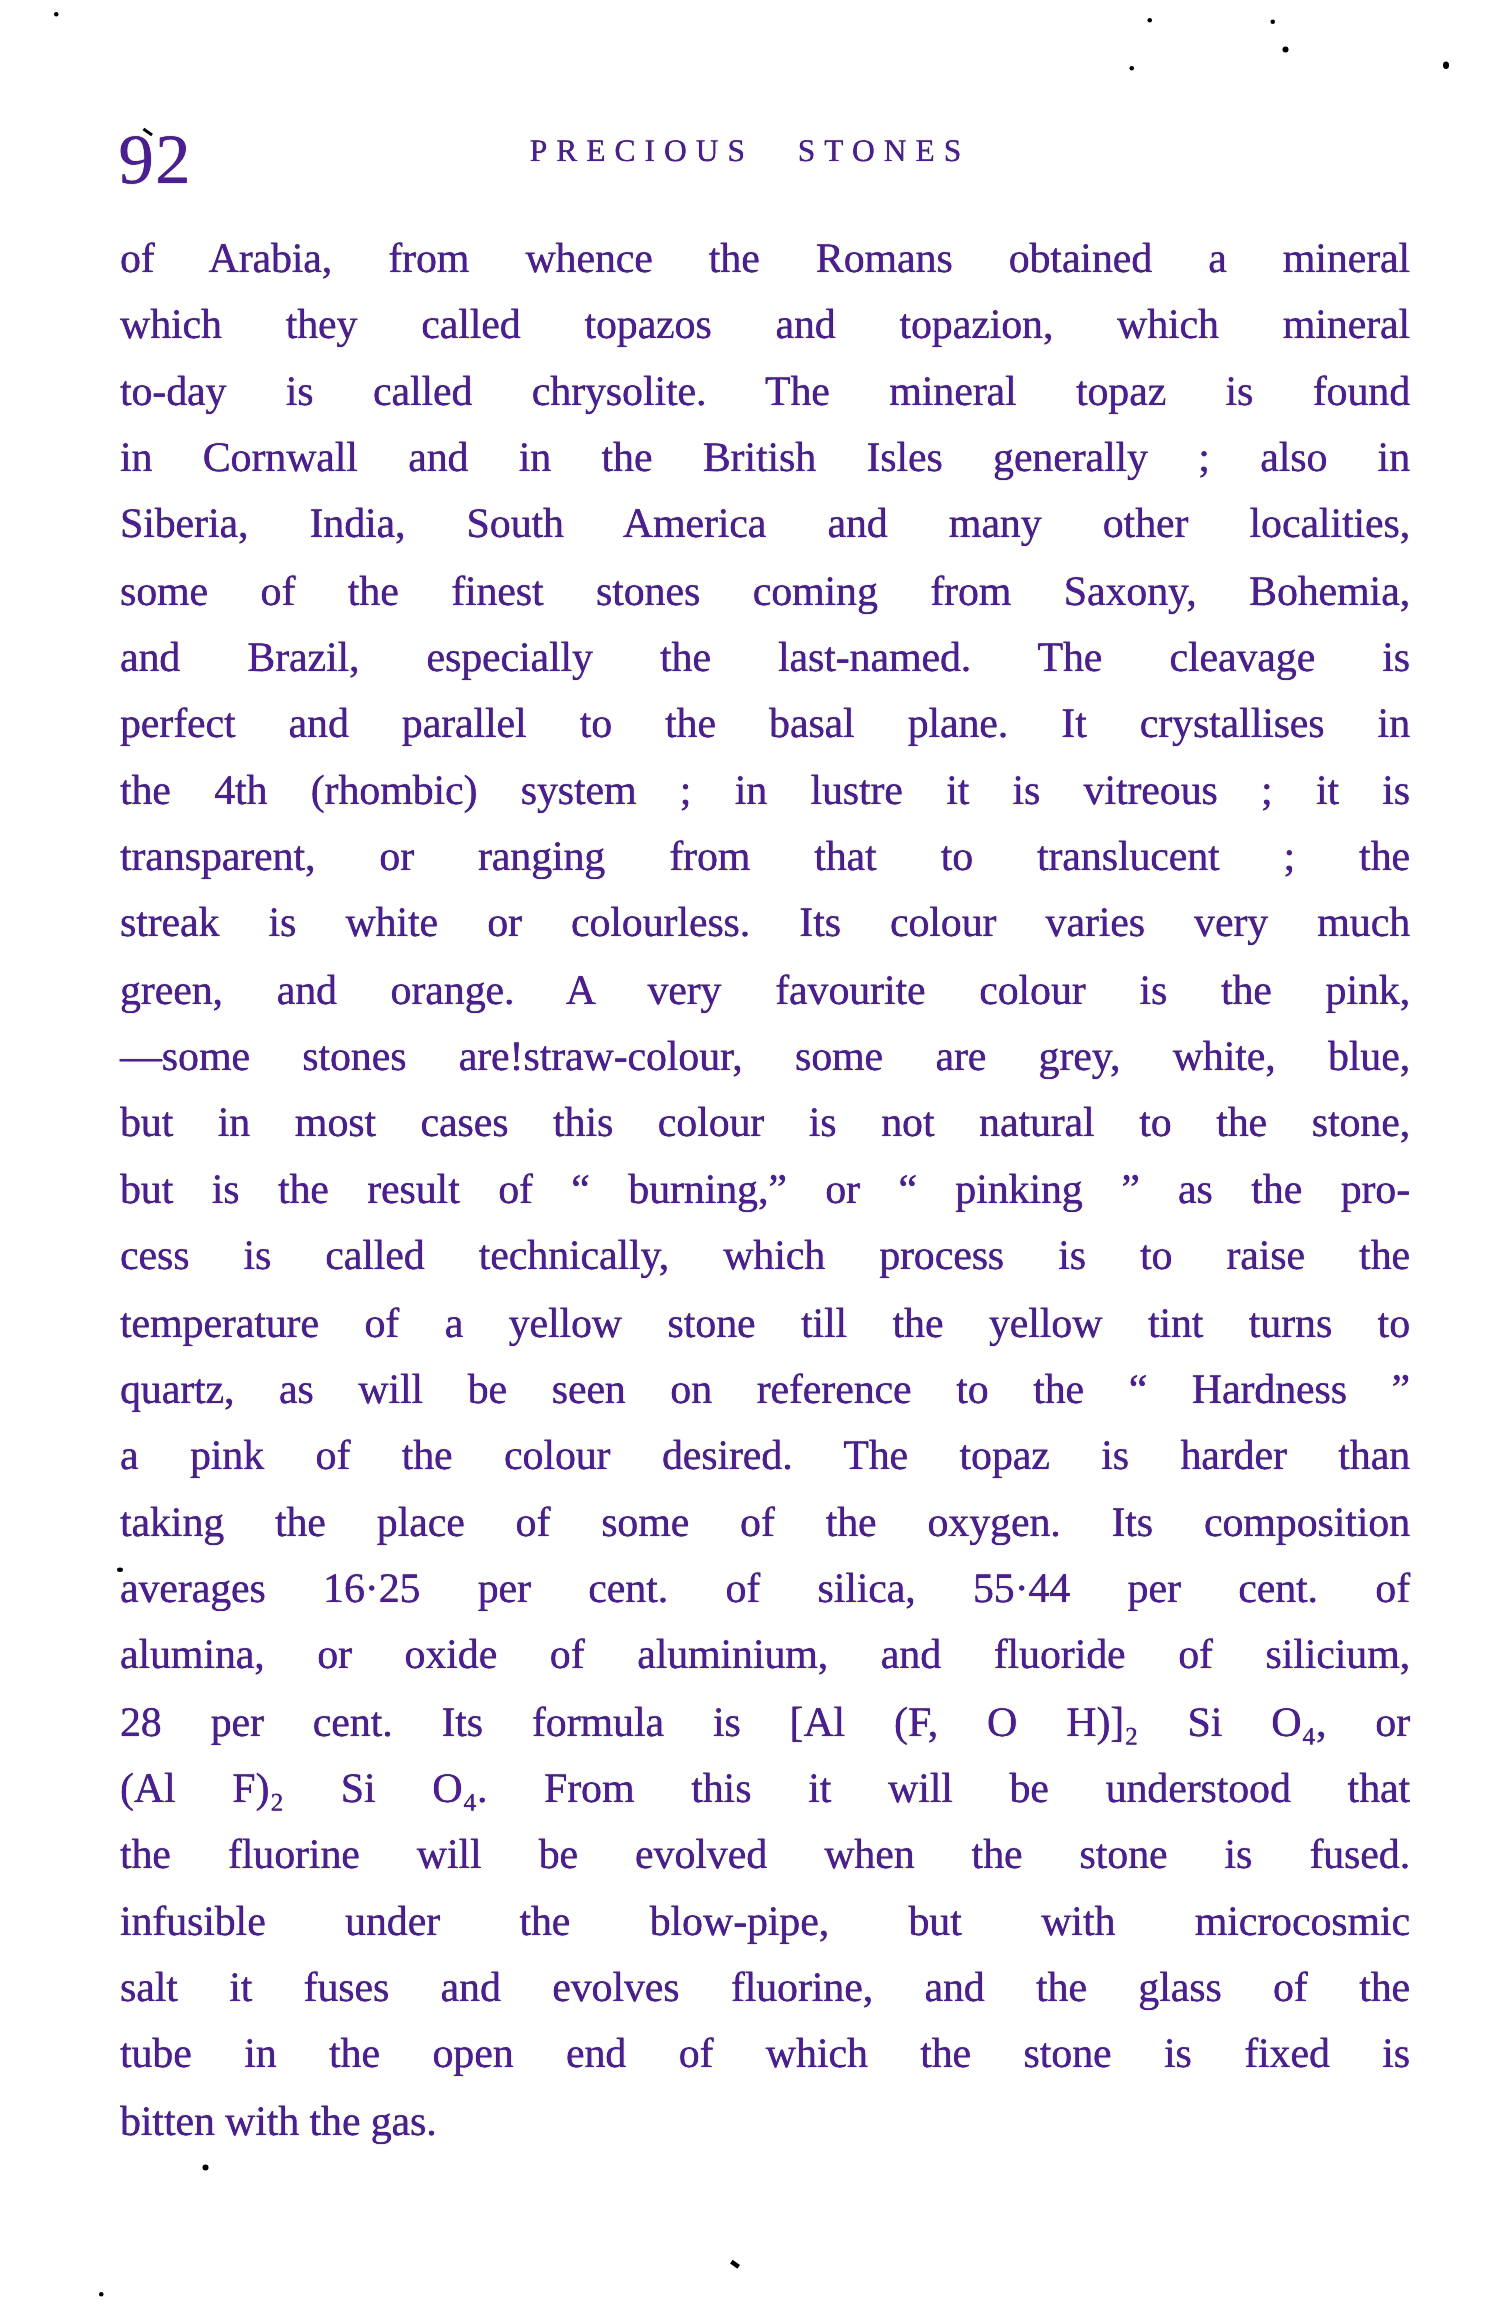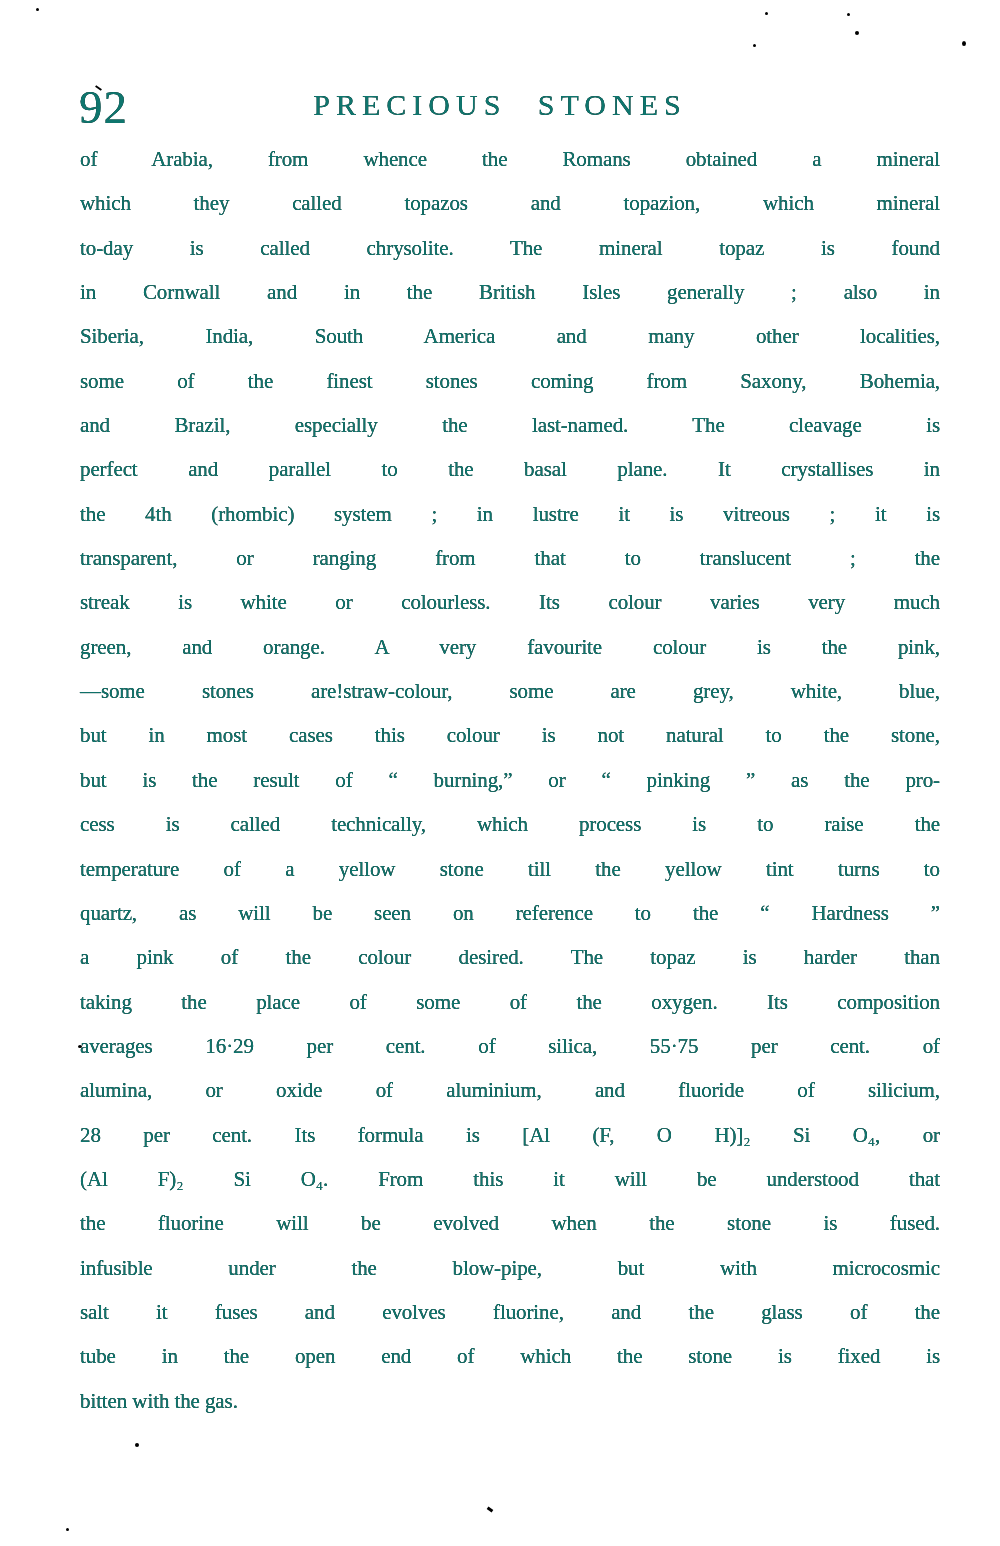--- a/index.html
+++ b/index.html
@@ -5,51 +5,51 @@
   html, body {
     margin: 0;
     padding: 0;
     background: #ffffff;
   }
   .page {
     position: relative;
     width: 1000px;
     height: 1546px;
     background: #ffffff;
-    color: #0f766e;
+    color: #4c1d95;
     overflow: hidden;
     font-family: "Liberation Serif", "DejaVu Serif", serif;
   }
   .pagenum {
     position: absolute;
     left: 79px;
     top: 84px;
     font-size: 47px;
     line-height: 1;
     letter-spacing: 1px;
     text-shadow: 0 0 0.6px #000;
   }
   .header-title {
     position: absolute;
     left: 0;
     right: 0;
     top: 90px;
     text-align: center;
-    font-size: 30px;
+    font-size: 21px;
     line-height: 1;
     letter-spacing: 6px;
     word-spacing: 18px;
     text-shadow: 0 0 0.5px #000;
   }
   .textblock {
     position: absolute;
     left: 80px;
-    top: 137px;
+    top: 151px;
     width: 860px;
-    font-size: 21px;
+    font-size: 28px;
     line-height: 44.35px;
     letter-spacing: -0.1px;
   }
   .line {
     text-align: justify;
     text-align-last: justify;
     text-justify: inter-word;
     text-shadow: 0 0 0.55px #000;
     white-space: normal;
   }
@@ -88,21 +88,21 @@
     <div class="line">streak is white or colourless. Its colour varies very much</div>
     <div class="line">green, and orange. A very favourite colour is the pink,</div>
     <div class="line">—some stones are!straw-colour, some are grey, white, blue,</div>
     <div class="line">but in most cases this colour is not natural to the stone,</div>
     <div class="line">but is the result of “ burning,” or “ pinking ” as the pro-</div>
     <div class="line">cess is called technically, which process is to raise the</div>
     <div class="line">temperature of a yellow stone till the yellow tint turns to</div>
     <div class="line">quartz, as will be seen on reference to the “ Hardness ”</div>
     <div class="line">a pink of the colour desired. The topaz is harder than</div>
     <div class="line">taking the place of some of the oxygen. Its composition</div>
-    <div class="line">averages 16·29 per cent. of silica, 55·75 per cent. of</div>
+    <div class="line">averages 16·25 per cent. of silica, 55·44 per cent. of</div>
     <div class="line">alumina, or oxide of aluminium, and fluoride of silicium,</div>
     <div class="line">28 per cent. Its formula is [Al (F, O H)]₂ Si O₄, or</div>
     <div class="line">(Al F)₂ Si O₄. From this it will be understood that</div>
     <div class="line">the fluorine will be evolved when the stone is fused.</div>
     <div class="line">infusible under the blow-pipe, but with microcosmic</div>
     <div class="line">salt it fuses and evolves fluorine, and the glass of the</div>
     <div class="line">tube in the open end of which the stone is fixed is</div>
     <div class="line last">bitten with the gas.</div>
   </div>
 

